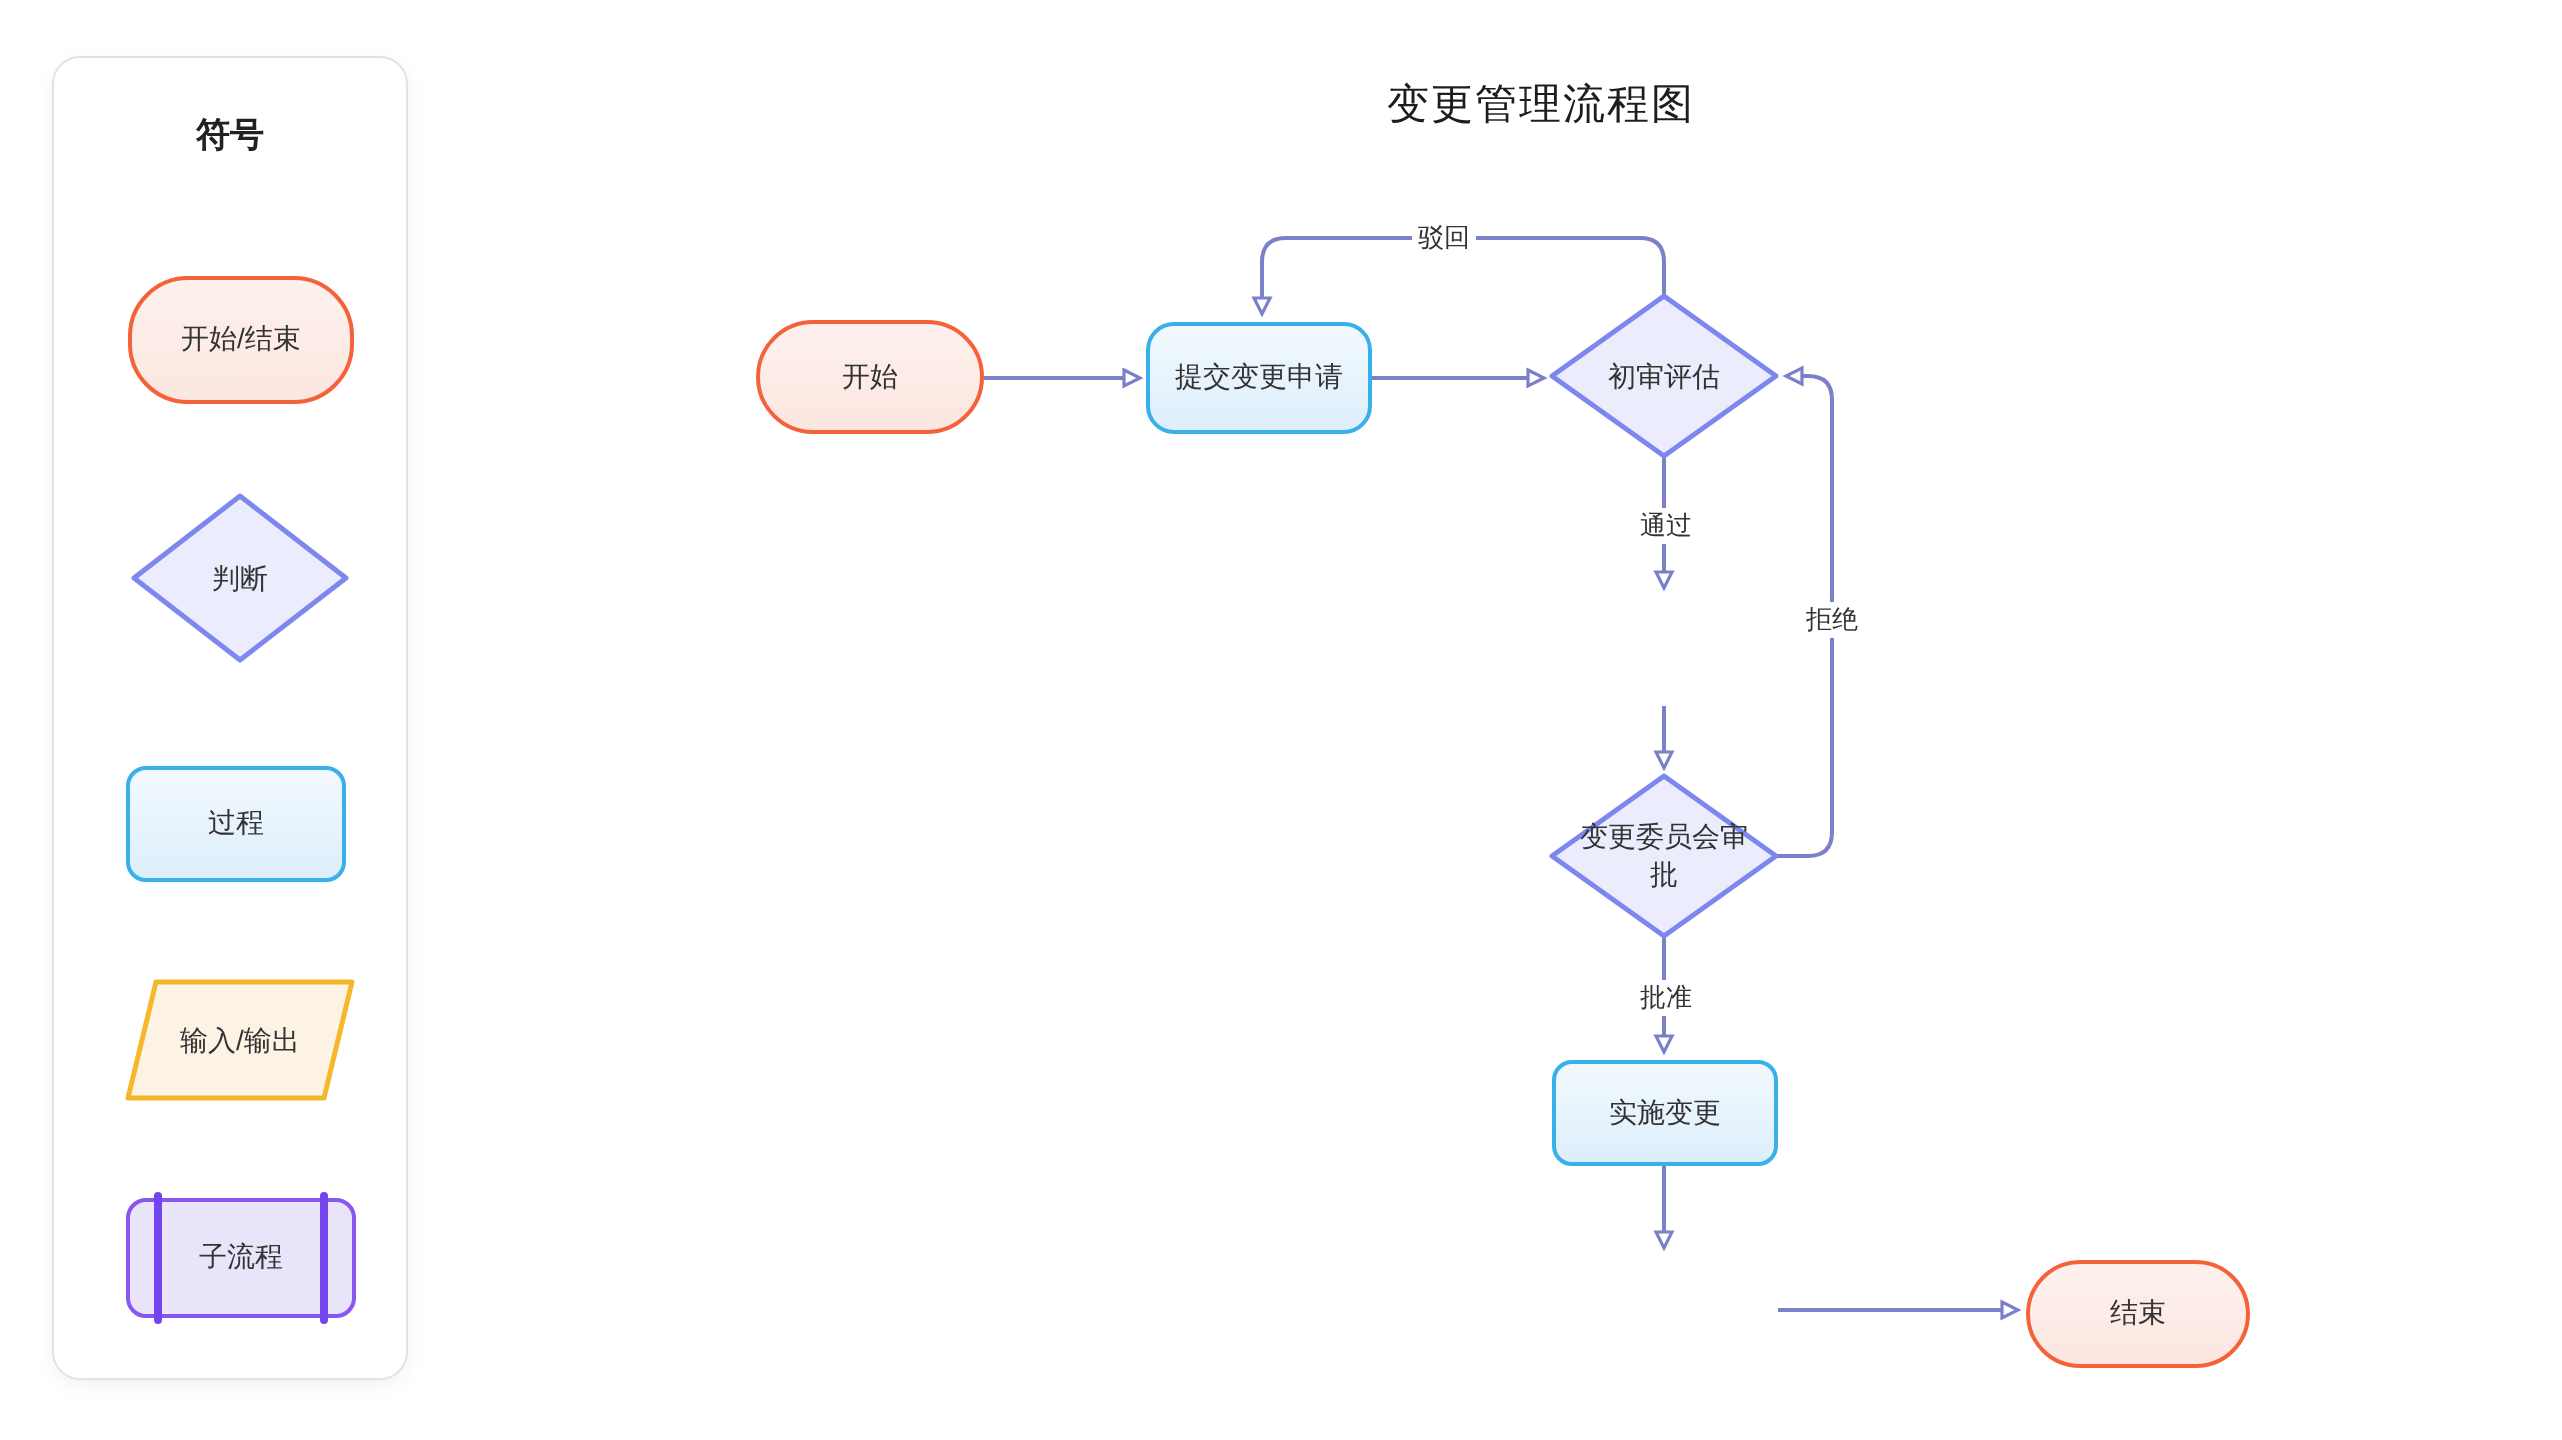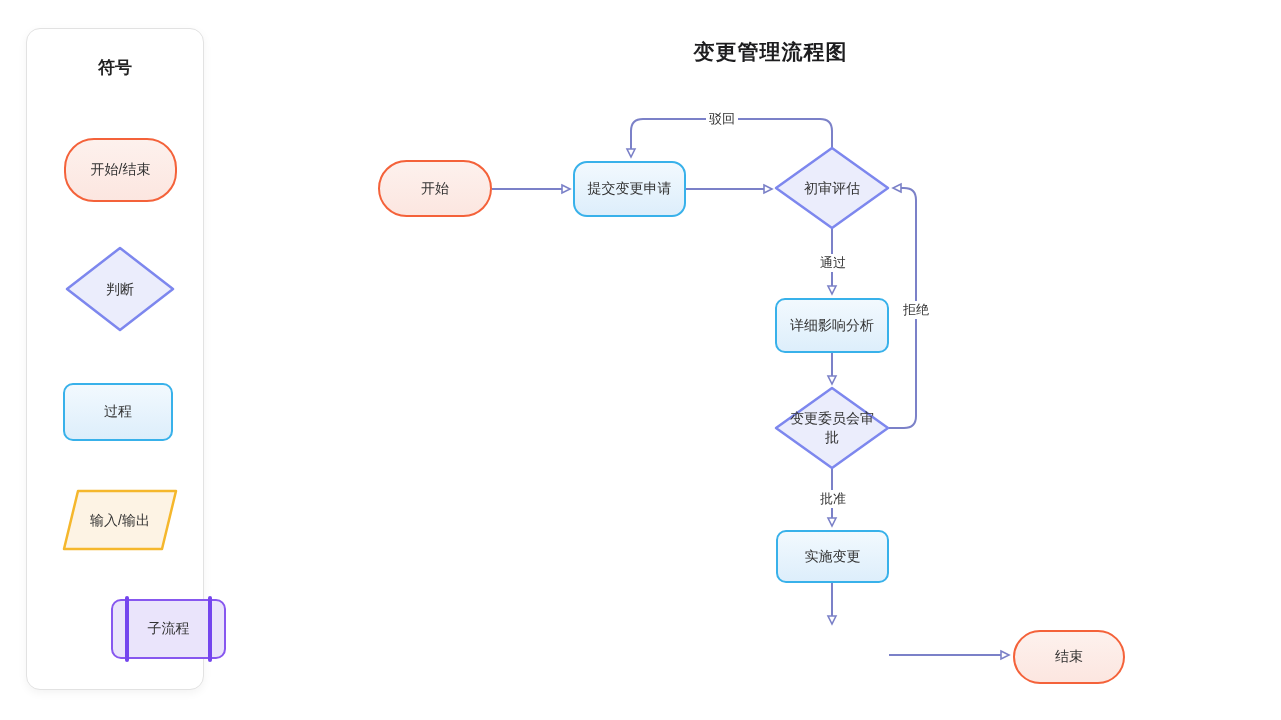--- a/index.html
+++ b/index.html
@@ -48,33 +48,33 @@
   polygon.diamond {
     fill:var(--decision_fill,#ebedfc); stroke:var(--decision_border,#7d87ee);
     stroke-width:2.5; stroke-linejoin:round;
   }
   polygon.io {
     fill:var(--io_fill,#fdf3e4); stroke:var(--io_border,#f5b72c);
     stroke-width:2.5; stroke-linejoin:round;
   }
   .subprocess {
     border:2px solid var(--subprocess_border,#8757ef);
-    background:var(--subprocess_fill,#eae4fb); border-radius:10px;margin-left:48px;
+    background:var(--subprocess_fill,#eae4fb); border-radius:10px;
   }
   .subprocess .bar {
     position:absolute; top:-5px; bottom:-5px; width:4px;
     background:var(--subprocess_bar,#7445ee); border-radius:2px;
   }
   .subprocess .bar.left  { left:12px; }
   .subprocess .bar.right { right:12px; }
 
   
   .chart-title {
     position:absolute; left:260px; right:0; top:38px; margin:0;
-    text-align:center; font-size:21px; font-weight:700; color:#1d1d1f;
+    text-align:center; font-size:21px; font-weight:400; color:#1d1d1f;
     letter-spacing:1px;
   }
 
   
   .edges { position:absolute; inset:0; width:1281px; height:720px; pointer-events:none; }
   .edges path.edge { fill:none; stroke:var(--line,#7b81c8); stroke-width:2; }
   .edges marker path { fill:#ffffff; stroke:var(--line,#7b81c8); stroke-width:1.6; }
 
   .edge-label {
     position:absolute; transform:translate(-50%,-50%);
@@ -146,23 +146,20 @@
     <span>提交变更申请</span>
   </div>
 
   <div class="shape-wrap" style="left:774px; top:146px; width:116px; height:84px;">
     <svg viewBox="0 0 116 84">
       <polygon class="diamond" points="58,2 114,42 58,82 2,42"></polygon>
     </svg>
     <span class="lbl">初审评估</span>
   </div>
 
-  <div class="node process" style="left:775px; top:298px; width:114px; height:55px;">
-    <span>详细影响分析</span>
-  </div>
 
   <div class="shape-wrap" style="left:774px; top:386px; width:116px; height:84px;">
     <svg viewBox="0 0 116 84">
       <polygon class="diamond" points="58,2 114,42 58,82 2,42"></polygon>
     </svg>
     <span class="lbl" style="width:84px;">变更委员会审批</span>
   </div>
 
   <div class="node process" style="left:776px; top:530px; width:113px; height:53px;">
     <span>实施变更</span>

